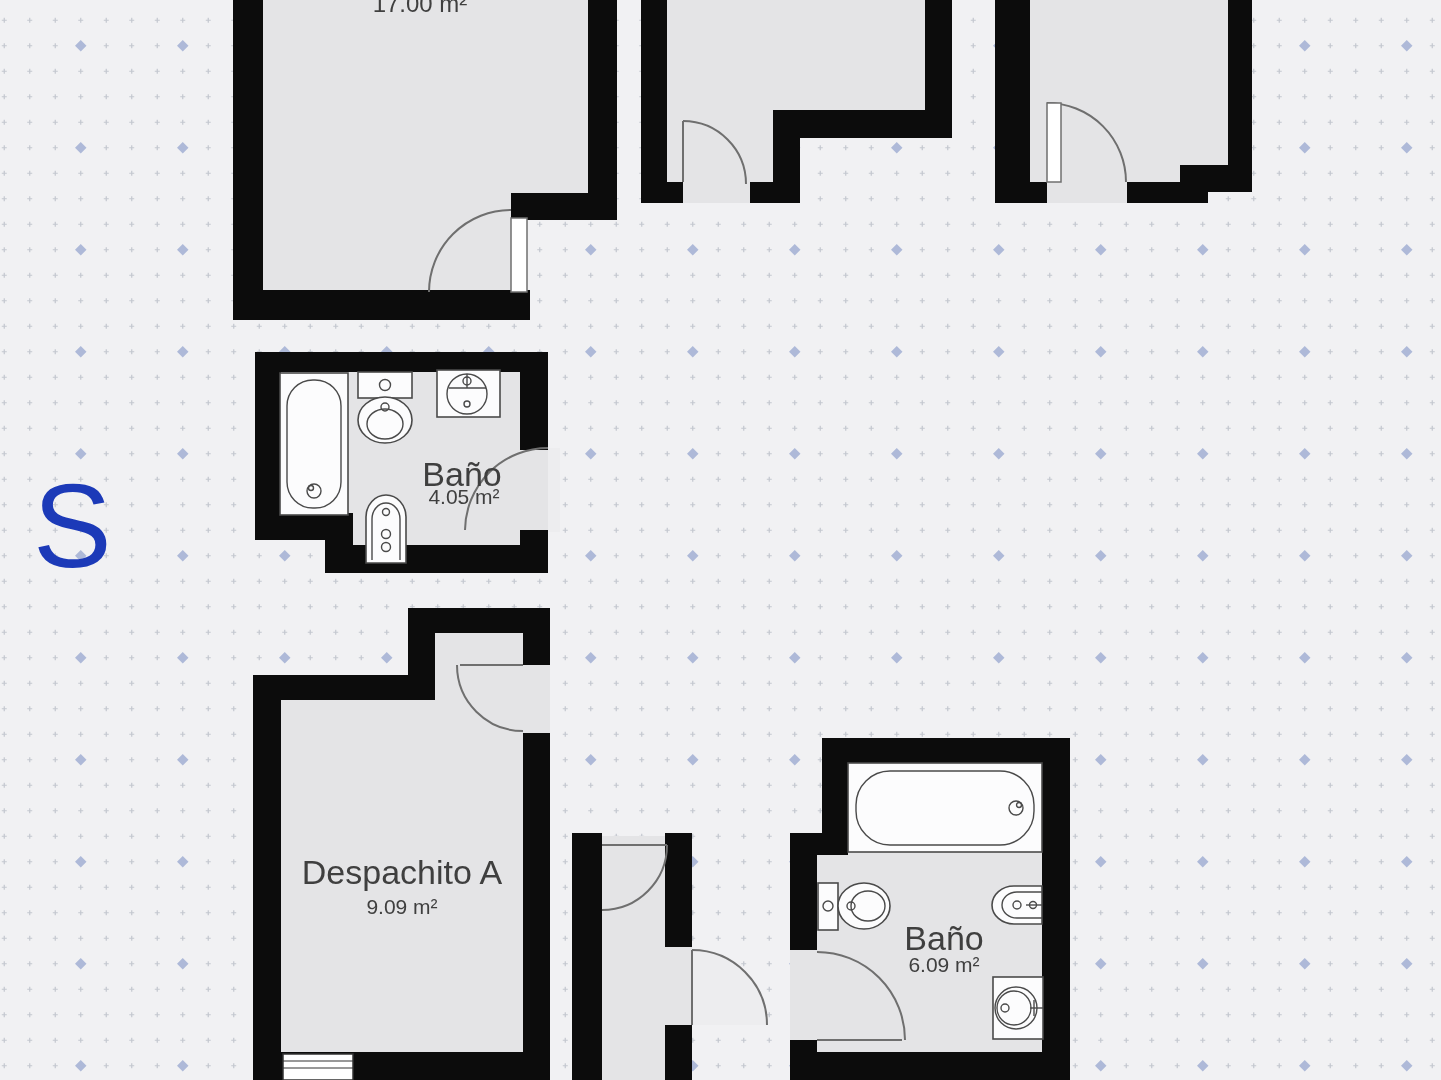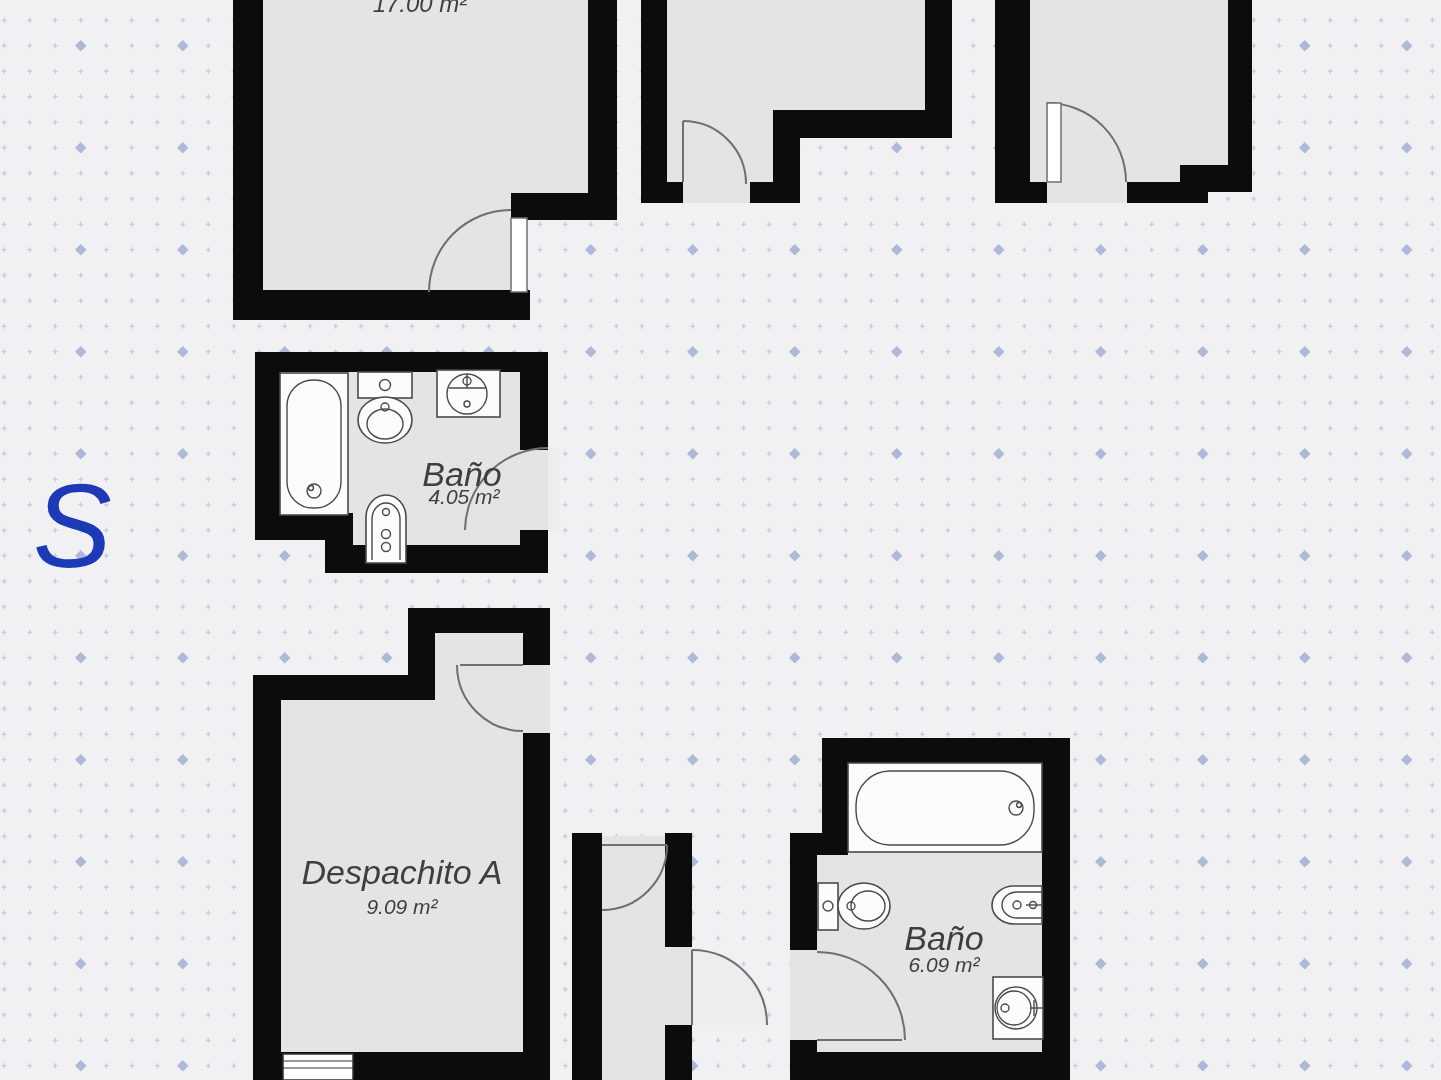--- a/index.html
+++ b/index.html
@@ -1,21 +1,21 @@
 <!DOCTYPE html>
 <html style="--c-background: #f1f1f3; --c-room-fill: #e4e4e6; --c-wall: #0c0c0c; --c-dot-small: #c3c7cf; --c-dot-large: #aeb9d8; --c-fixture-fill: #fcfcfd; --c-fixture-stroke: #4a4a4a; --c-door-stroke: #6f6f6f; --c-swing-fill: #ededef; --c-text: #3f3f3f; --c-watermark-blue: #1c3ab8;"><head>
 <meta charset="utf-8">
 <style>
   html,body{margin:0;padding:0;}
   body{
     width:1441px;height:1080px;overflow:hidden;
     background:var(--c-background,#f1f1f3);
     font-family:"Liberation Sans",sans-serif;
   }
-  .stage{position:relative;width:1415px;height:1080px;font-style:italic;}
+  .stage{position:relative;width:1415px;height:1080px;}
   svg{position:absolute;left:0;top:0;display:block;}
   .wall{fill:var(--c-wall,#0c0c0c);}
   .room-fill{fill:var(--c-room-fill,#e4e4e6);}
   .gap-fill{fill:var(--c-room-fill,#e4e4e6);}
   .swing{fill:var(--c-swing-fill,#ededef);}
   .door-arc{fill:none;stroke:var(--c-door-stroke,#6f6f6f);stroke-width:2;}
   .door-leaf{fill:#ffffff;stroke:var(--c-door-stroke,#6f6f6f);stroke-width:1.5;}
   .door-leaf-line{fill:none;stroke:var(--c-door-stroke,#6f6f6f);stroke-width:2;}
   .fixture{fill:var(--c-fixture-fill,#fcfcfd);stroke:var(--c-fixture-stroke,#4a4a4a);stroke-width:1.6;}
   .fixture-line{fill:none;stroke:var(--c-fixture-stroke,#4a4a4a);stroke-width:1.4;}

